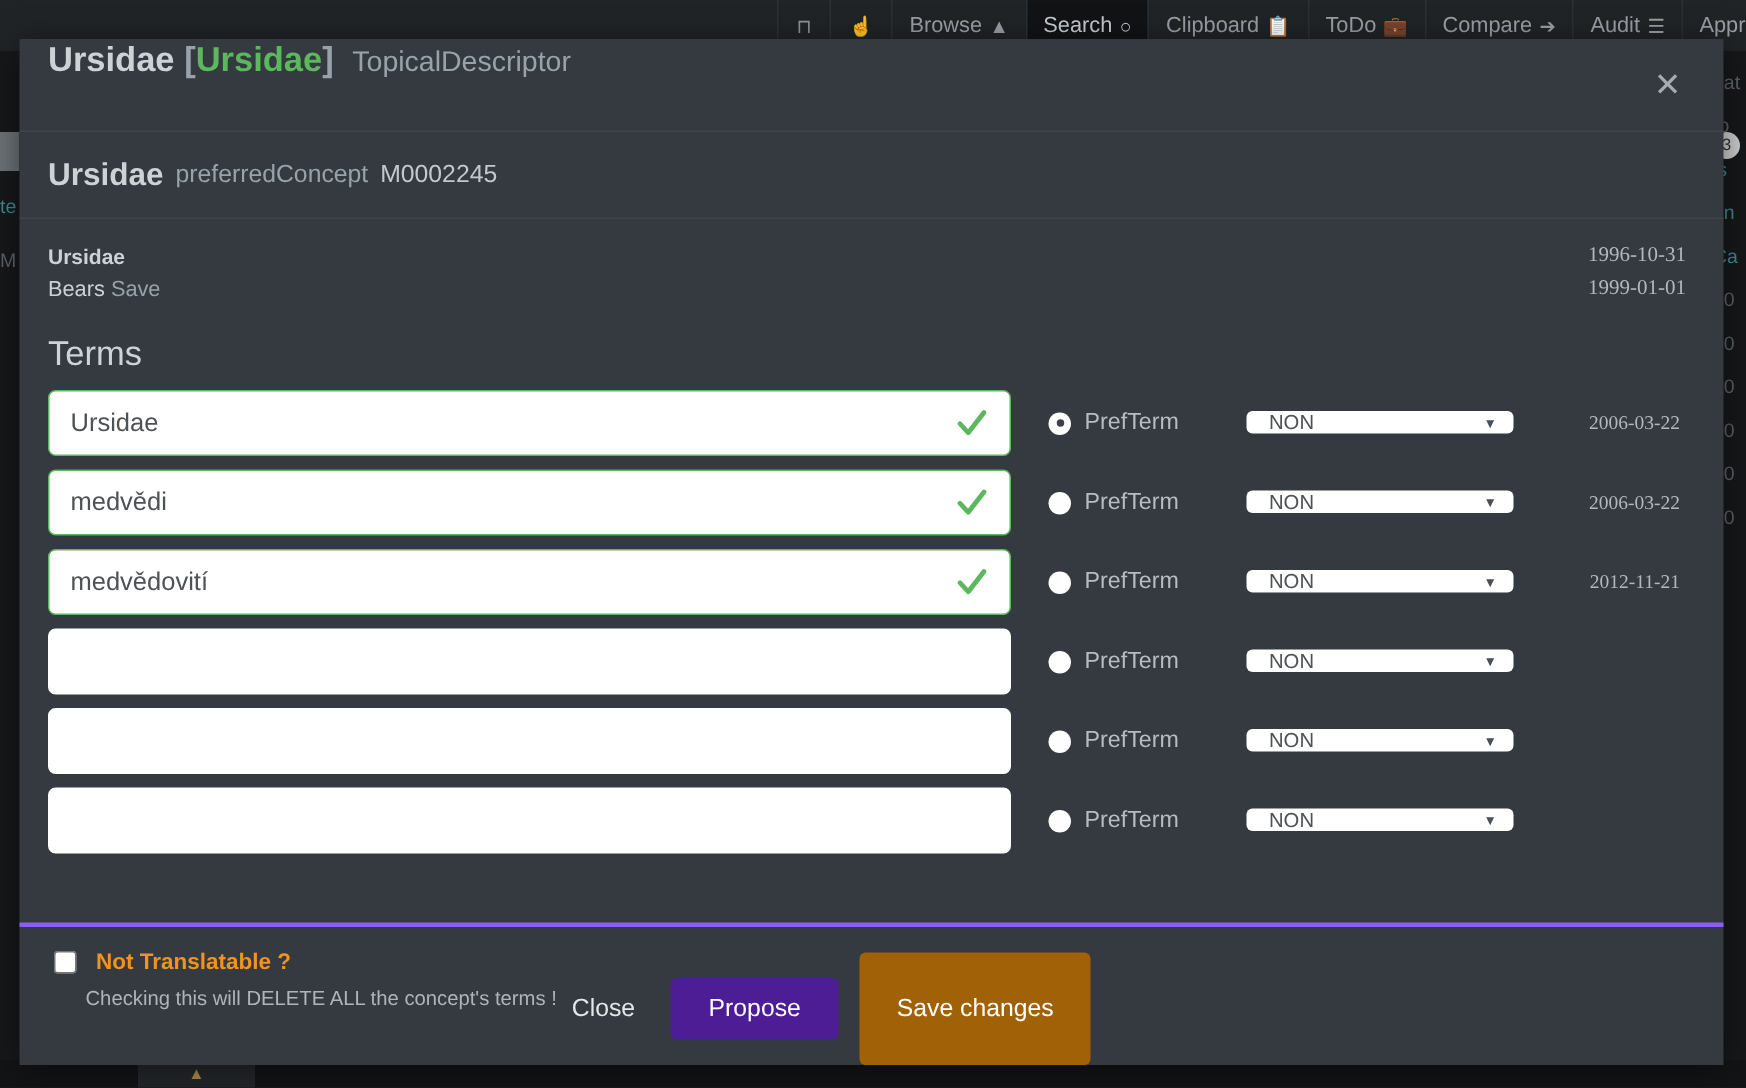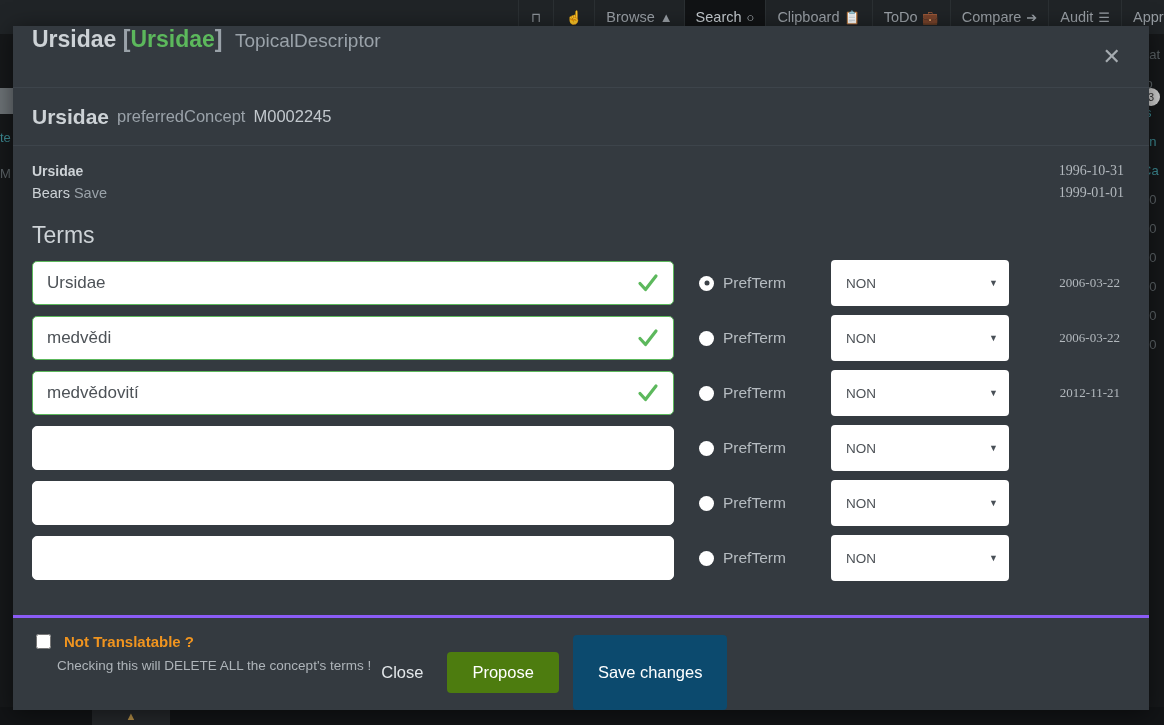--- a/index.html
+++ b/index.html
@@ -238,21 +238,21 @@
     transform: translate(-50%,-50%);
     width: 5px; height: 5px;
     border-radius: 50%;
     background: #3c4248;
   }
   .radio-label { font-size: 15.5px; color: #b6bcc1; }
 
   .select-wrap { width: 178px; flex: 0 0 178px; position: relative; }
   .term-select {
     width: 100%;
-    height: 46px;
+    height: 15px;
     border-radius: 4px;
     border: none;
     background: #fff;
     color: #4d5257;
     font-size: 13.5px;
     padding: 0 22px 0 15px;
     appearance: none;
     -webkit-appearance: none;
     outline: none;
     font-family: "Liberation Sans", sans-serif;
@@ -303,26 +303,26 @@
     font-size: 16.5px;
     cursor: pointer;
     font-family: "Liberation Sans", sans-serif;
   }
   #close-link {
     background: none;
     color: #e3e7ea;
     padding: 8px 10px;
   }
   #propose-btn {
-    background: #4d7c0f;
+    background: #4c1d95;
     color: #fff;
     padding: 11px 25px;
   }
   #save-btn {
-    background: #0c4a6e;
+    background: #a16207;
     color: #fff;
     padding: 28px 25px;
   }
 </style>
 </head>
 <body>
 
 <div id="app-background">
 
   <div id="top-nav">

